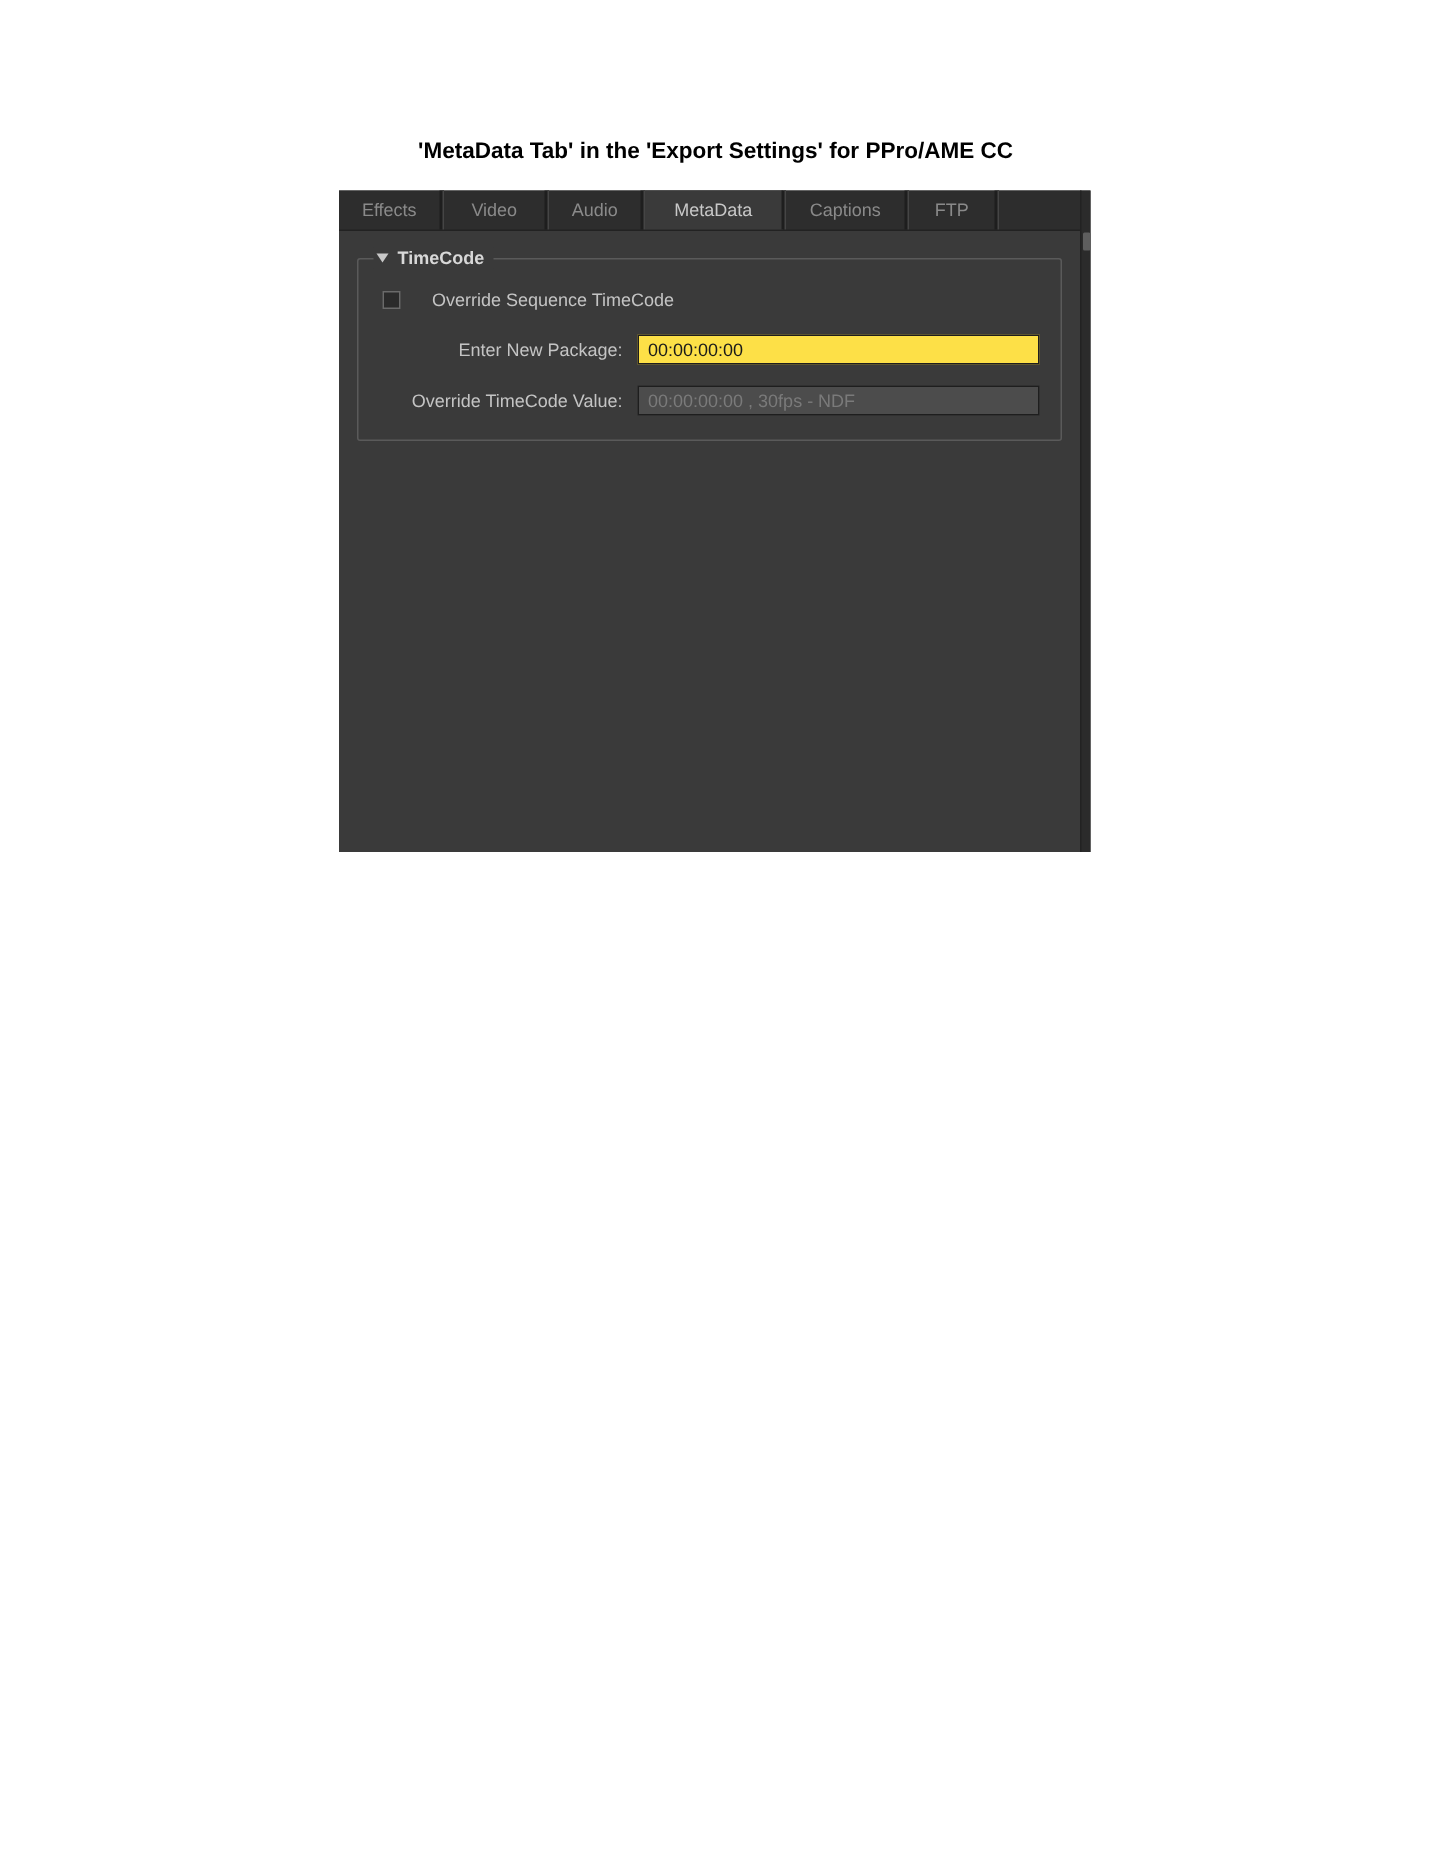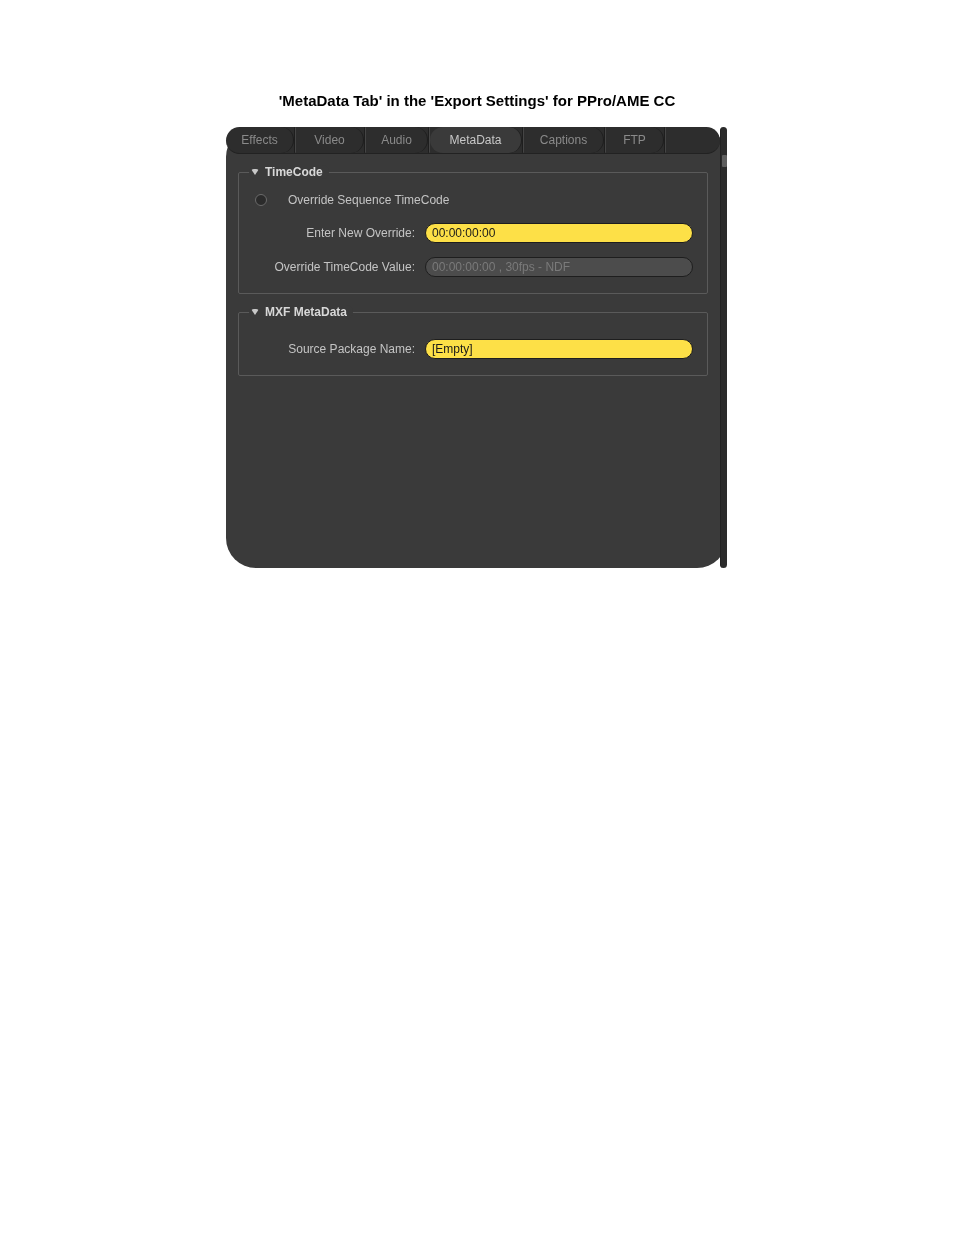--- a/index.html
+++ b/index.html
@@ -1,19 +1,18 @@
 <!DOCTYPE html>
 <html><head>
   <meta charset="utf-8">
   <style>
     * {
       margin: 0;
       padding: 0;
       box-sizing: border-box;
-      border-radius: 30px;
     }
     body {
       background: #ffffff;
       font-family: Arial, sans-serif;
       width: 954px;
       height: 1235px;
       position: relative;
     }
     .page-title {
       text-align: center;
@@ -191,41 +190,30 @@
           <span class="disclosure"></span>
           <span>TimeCode</span>
         </div>
 
         <div class="row row-checkbox">
           <span class="checkbox"></span>
           <span class="checkbox-label">Override Sequence TimeCode</span>
         </div>
 
         <div class="row" style="margin-top:16px;">
-          <div class="form-label">Enter New Override:</div>
+          <div class="form-label">Enter New Package:</div>
           <input type="text" class="text-input" value="00:00:00:00" style="">
         </div>
 
         <div class="row" style="margin-top:14px;">
           <div class="form-label">Override TimeCode Value:</div>
           <input type="text" class="text-input disabled" readonly="" value="00:00:00:00 , 30fps - NDF" style="">
         </div>
       </div>
 
-      <div class="fieldset">
-        <div class="fieldset-legend">
-          <span class="disclosure"></span>
-          <span>MXF MetaData</span>
-        </div>
-
-        <div class="row" style="margin-top:14px;">
-          <div class="form-label">Source Package Name:</div>
-          <input type="text" class="text-input" value="[Empty]" style="">
-        </div>
-      </div>
 
     </div>
   </div>
 
   <div class="panel-scrollbar">
     <div class="scroll-handle"></div>
   </div>
 </div>
 
 </body></html>

